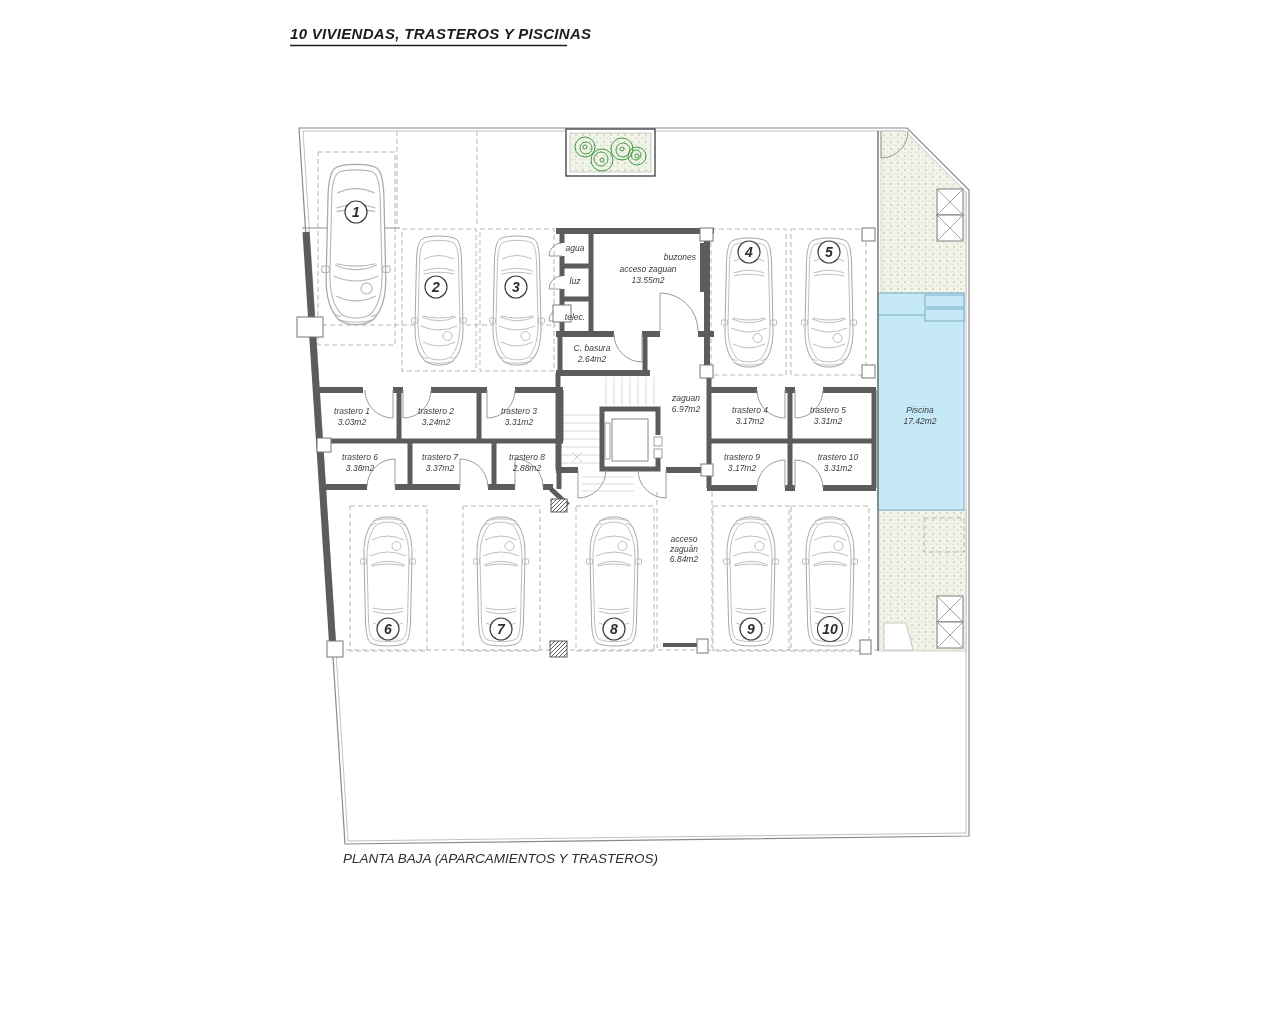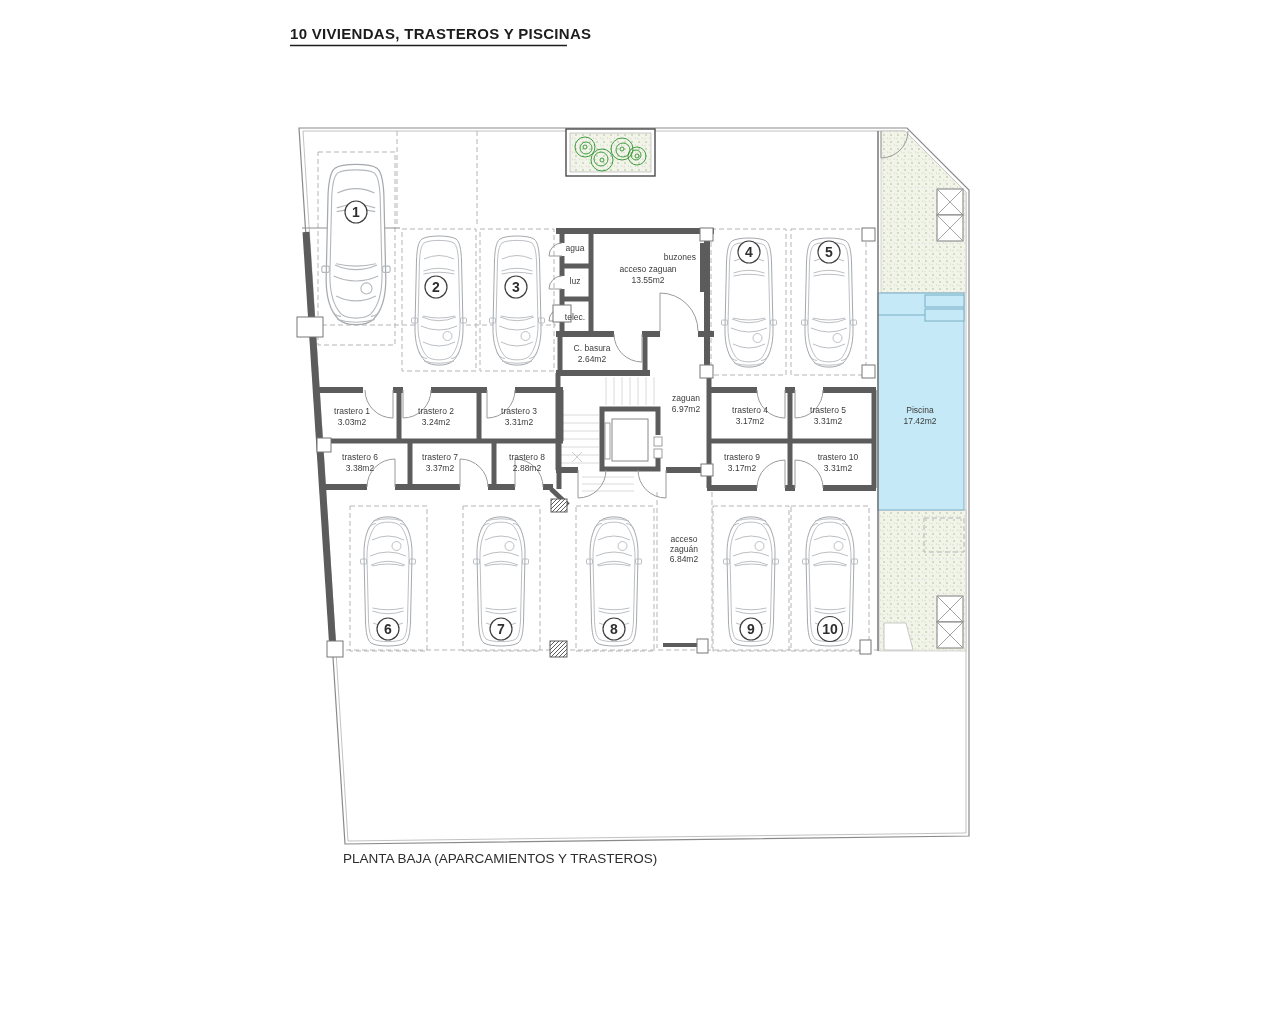--- a/index.html
+++ b/index.html
@@ -1,16 +1,16 @@
 <!DOCTYPE html>
 <html><head>
 <meta charset="utf-8">
 <style>
   html,body{margin:0;padding:0;background:#ffffff;}
-  .page{position:relative;width:1280px;height:1024px;background:#fff;overflow:hidden;}
+  .page{position:relative;width:1280px;height:1024px;background:#fff;overflow:hidden;font-style:italic;}
   svg{display:block;font-family:"Liberation Sans",sans-serif;}
   .lbl{font-size:8.5px;fill:#3c3c3c;text-anchor:middle;}
   .lbl-left{font-size:8.5px;fill:#3c3c3c;text-anchor:end;}
   .num{font-size:14px;font-weight:600;fill:#2e2e2e;text-anchor:middle;}
   .title{font-size:15px;font-weight:bold;fill:#1c1c1c;letter-spacing:.3px;}
   .caption{font-size:13.5px;fill:#2e2e2e;}
   .wall{stroke:#5c5c5c;fill:none;}
   .thin{stroke:#8f8f8f;stroke-width:1;fill:none;}
   .dash{stroke:#b5b5b5;stroke-width:1;stroke-dasharray:5 3;fill:none;}
   .door{stroke:#9a9a9a;stroke-width:1;fill:none;}

